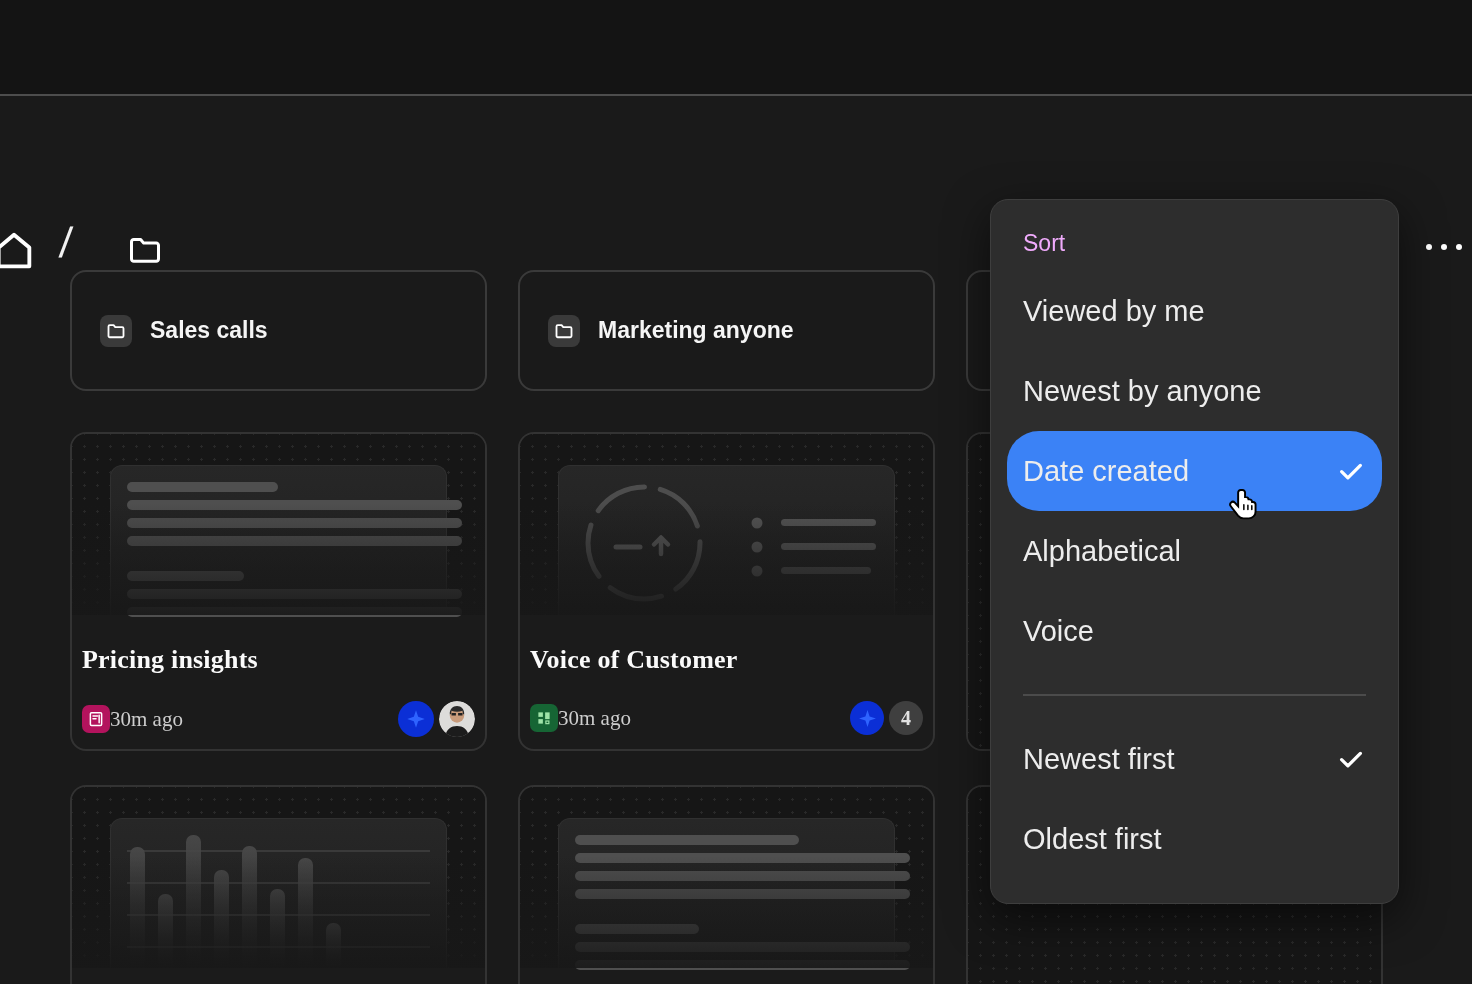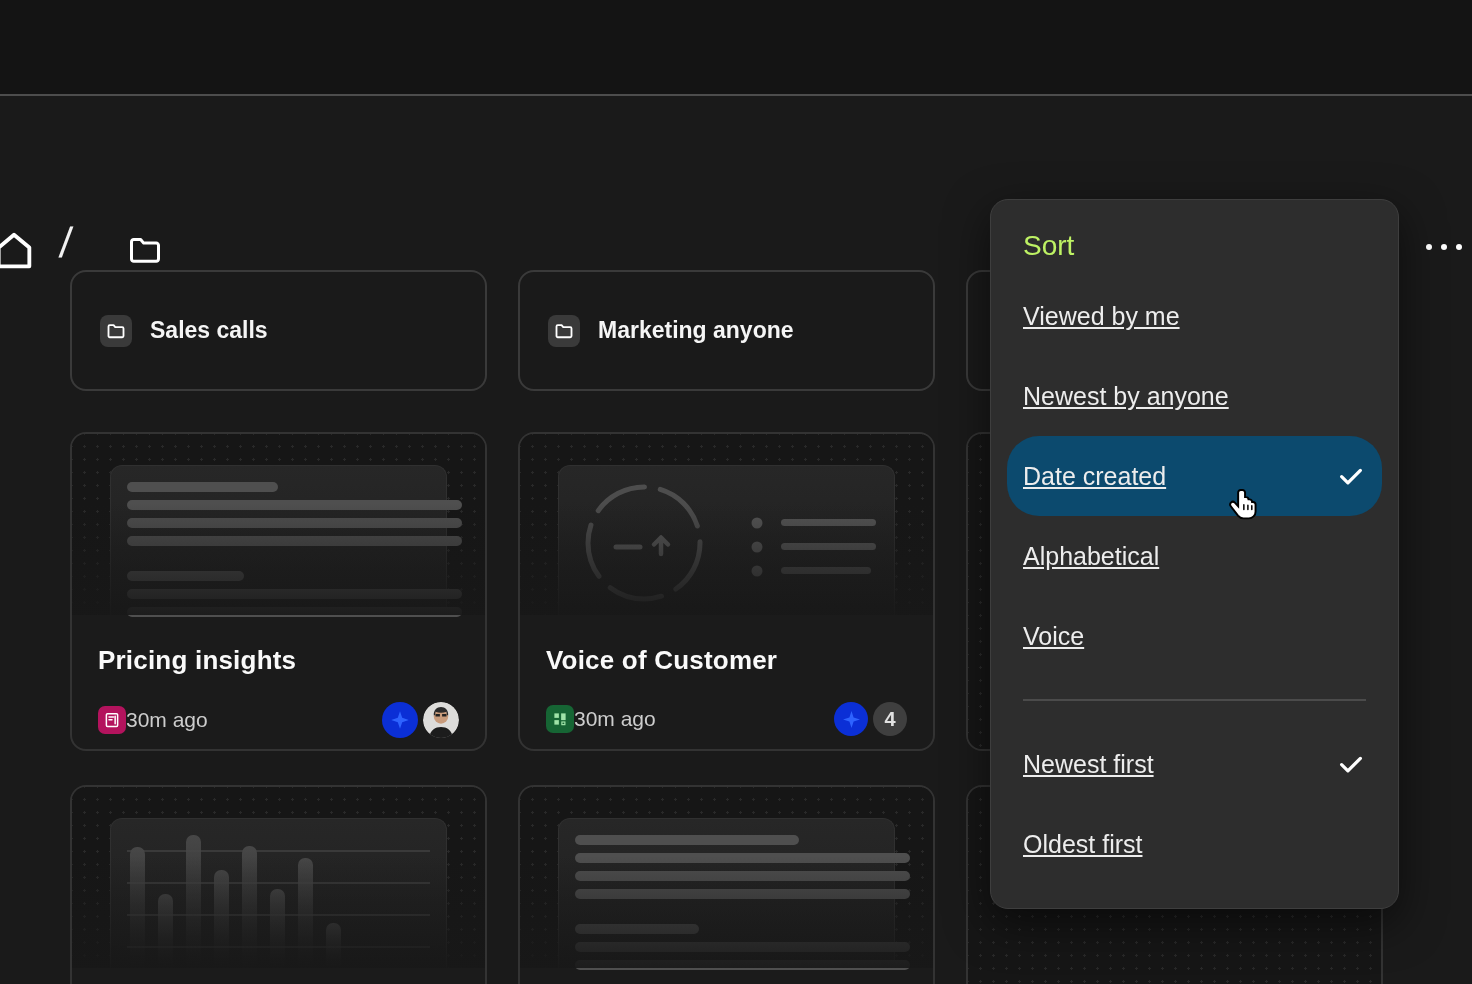--- a/index.html
+++ b/index.html
@@ -46,42 +46,42 @@
   .fade{ position:absolute; left:0; right:0; bottom:0; height:62%;
          background:linear-gradient(180deg, rgba(25,25,25,0) 0%, rgba(24,24,24,.92) 100%); }
   .skel-line{ height:10px; border-radius:5px; background:#4f4f4f; margin:8px 16px 0; }
   .skel-line.first{ margin-top:16px; }
   .skel-line.gap{ margin-top:25px; }
   .gridline{ position:absolute; left:16px; right:16px; height:2px; background:#3a3a3a; }
   .bars{ position:absolute; left:16px; right:16px; bottom:0; top:0; display:flex;
          align-items:flex-end; gap:13px; padding-left:3px; }
   .bar{ width:15px; border-radius:7px 7px 0 0;
         background:linear-gradient(180deg,#474747 0%, rgba(45,45,45,.05) 100%); }
-  .card-body{ padding:30px 26px 0; }
+  .card-body{ padding:30px 10px 0;font-family:Liberation Serif, serif; }
   .card-title{ font-size:26px; font-weight:700; color:#fafafa; letter-spacing:.2px; }
   .meta{ margin-top:26px; display:flex; align-items:center; }
   .type-tile{ width:28px; height:28px; border-radius:7px; display:flex;
               align-items:center; justify-content:center; }
   .meta .time{ font-size:21px; color:#cdcdcd;text-align:center; }
   .meta .right{ margin-left:auto; display:flex; align-items:center; gap:5px; }
   .ai-badge{ width:36px; height:36px; border-radius:50%; background:#0b2fd6;
              display:flex; align-items:center; justify-content:center; }
   .count-badge{ width:34px; height:34px; border-radius:50%; background:#3f3f3f;
                 display:flex; align-items:center; justify-content:center;
                 font-size:20px; font-weight:600; color:#e2e2e2; }
   .avatar{ width:36px; height:36px; border-radius:50%; overflow:hidden; }
   
   .menu{ position:absolute; left:990px; top:199px; width:409px; border-radius:18px;
          background:#2d2d2d; border:1px solid #3e3e3e; padding:14px 0 24px;
          box-shadow:0 14px 44px rgba(0,0,0,.55); z-index:20; }
-  .menu-label{ padding:16px 32px 14px; font-size:28px; color:#bef264; }
+  .menu-label{ padding:16px 32px 14px; font-size:23px; color:#f0abfc; }
   .menu-item{ height:80px; margin:0 16px; padding:0 16px; border-radius:12px;
               display:flex; align-items:center; justify-content:space-between;
-              font-size:25px; color:#ededed;text-decoration:underline; }
-  .menu-item.highlighted{ background:#0c4a6e;border-radius:32px; }
+              font-size:29px; color:#ededed; }
+  .menu-item.highlighted{ background:#3b82f6;border-radius:32px; }
   .menu-div{ height:2px; background:#4b4b4b; margin:23px 32px; }
   
   .cursor{ position:absolute; left:1226px; top:487px; z-index:30; }
   svg{ display:block; }
 </style>
 </head>
 <body>
 
 <div id="screen">
 

